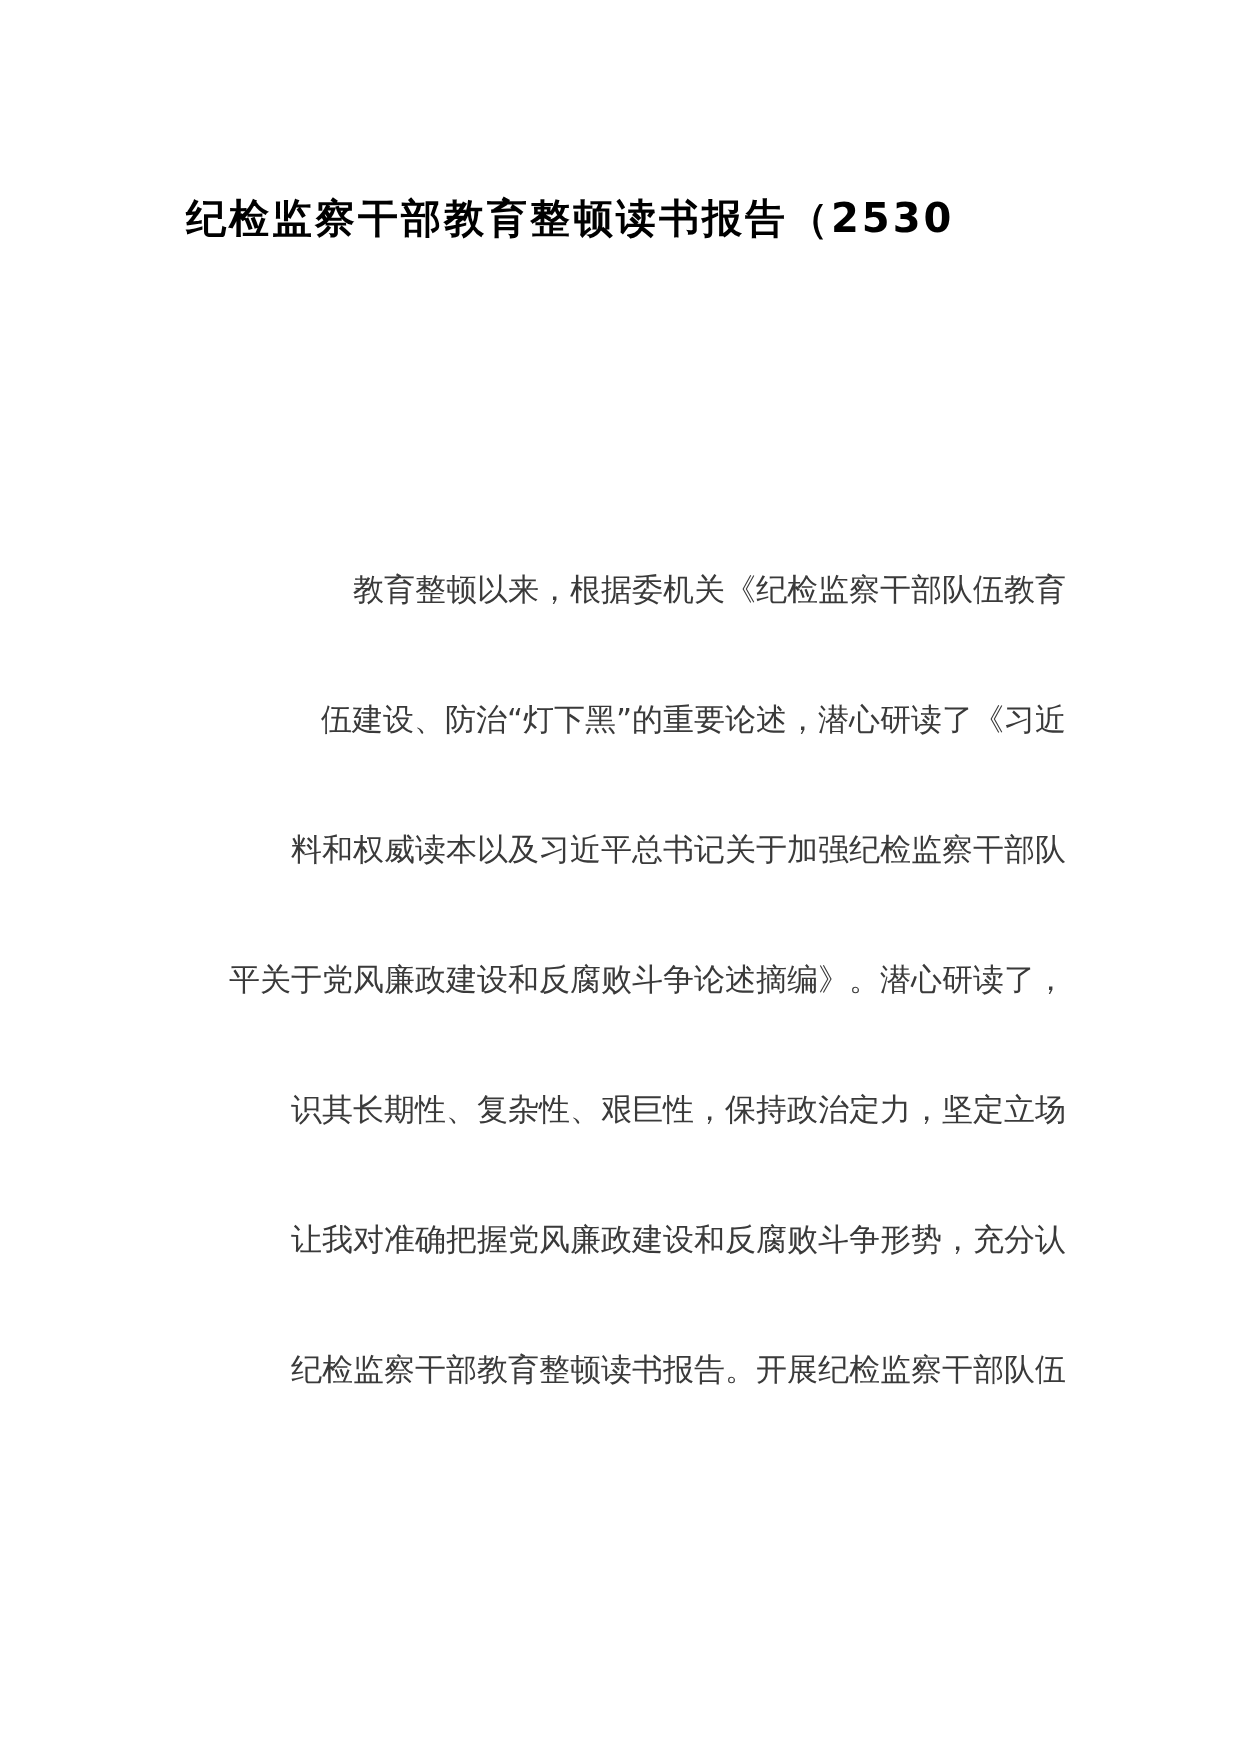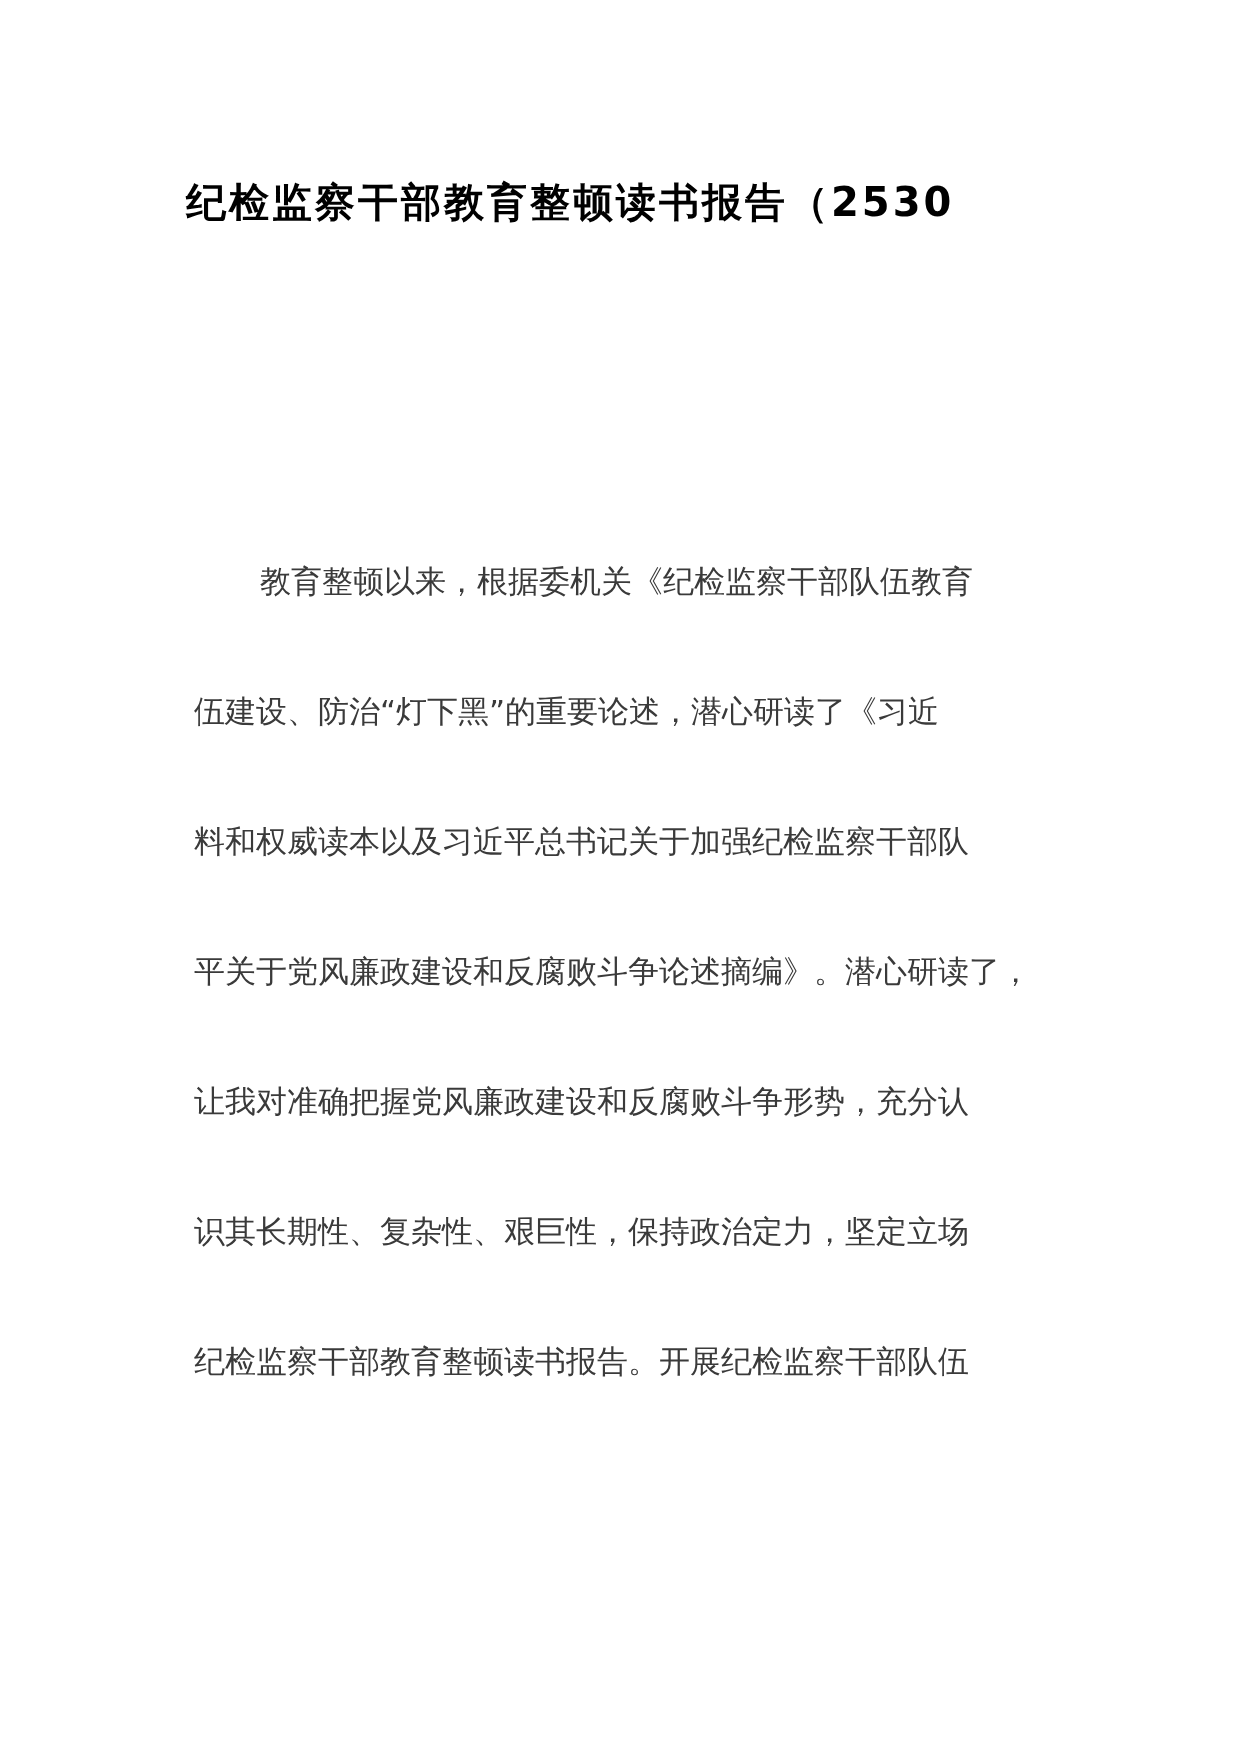--- a/index.html
+++ b/index.html
@@ -10,21 +10,21 @@
     body {
       width: 1240px;
       height: 1754px;
       position: relative;
       overflow: hidden;
       font-family: "DejaVu Sans", "Liberation Sans", sans-serif;
     }
     .page {
       position: absolute;
       left: 0;
-      top: 0;
+      top: 16px;
       width: 1240px;
       height: 1368px;
       background: #ffffff;
     }
     .title {
       position: absolute;
       left: 186px;
       top: 170px;
       width: 880px;
       margin: 0;
@@ -37,23 +37,24 @@
       display: block;
       height: 124px;
       line-height: 64px;
       white-space: nowrap;
     }
     .body-text {
       position: absolute;
       left: 186px;
       top: 548px;
       width: 880px;
-      margin: 8px;
+      margin: 0;
       color: #3a3a3a;
       font-size: 31px;
+      text-align: right;
     }
     .body-text .line {
       display: block;
       height: 130px;
       line-height: 50px;
       white-space: nowrap;
     }
     .body-text .line.first {
       padding-left: 66px;
     }
@@ -64,17 +65,17 @@
 <div class="page">
   <h1 class="title">
     <span class="line">纪检监察干部教育整顿读书报告（2530</span>
   </h1>
 
   <div class="body-text">
     <span class="line first">教育整顿以来，根据委机关《纪检监察干部队伍教育</span>
     <span class="line">伍建设、防治“灯下黑”的重要论述，潜心研读了《习近</span>
     <span class="line">料和权威读本以及习近平总书记关于加强纪检监察干部队</span>
     <span class="line">平关于党风廉政建设和反腐败斗争论述摘编》。潜心研读了，</span>
+    <span class="line">识其长期性、复杂性、艰巨性，保持政治定力，坚定立场</span>
     <span class="line">让我对准确把握党风廉政建设和反腐败斗争形势，充分认</span>
-    <span class="line">识其长期性、复杂性、艰巨性，保持政治定力，坚定立场</span>
     <span class="line">纪检监察干部教育整顿读书报告。开展纪检监察干部队伍</span>
   </div>
 </div>
 
 </body></html>

